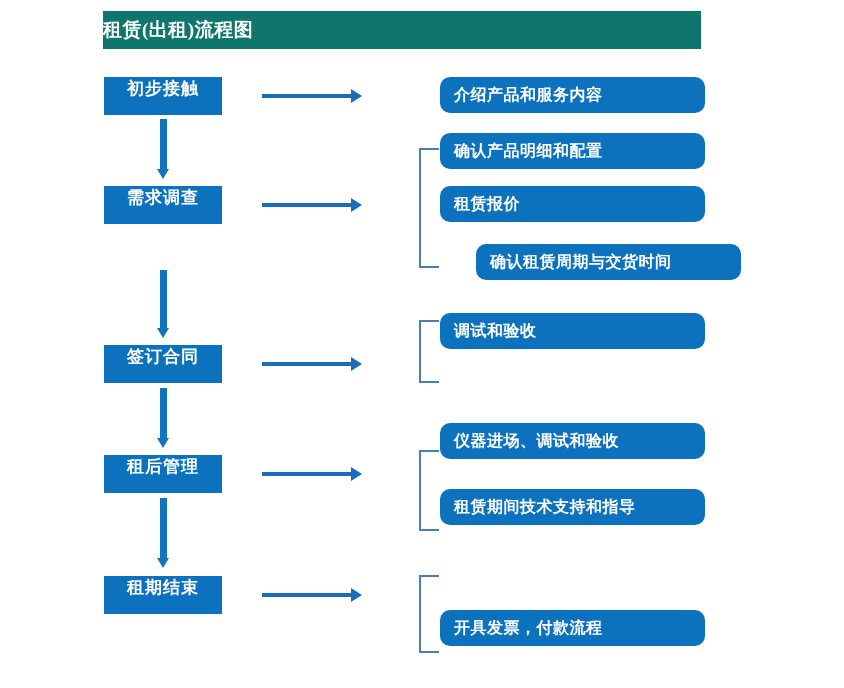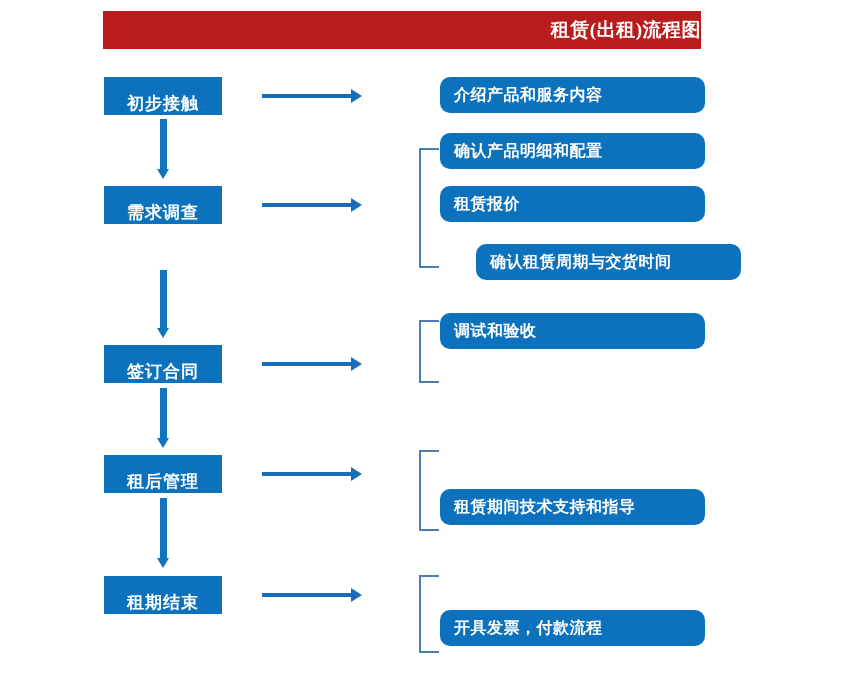--- a/index.html
+++ b/index.html
@@ -18,41 +18,41 @@
     overflow: hidden;
   }
 
   
   .title-bar {
     position: absolute;
     left: 103px;
     top: 11px;
     width: 598px;
     height: 38px;
-    background: #b91c1c;
+    background: #0f766e;
     display: flex;
     align-items: center;
-    justify-content: flex-end;
+    justify-content: flex-start;
   }
   .title-bar .title-text {
     color: #ffffff;
     font-size: 19px;
     font-weight: bold;
     letter-spacing: 0.5px;
     font-family: "Liberation Serif", "DejaVu Serif", serif;
   }
 
   
   .stage-box {
     position: absolute;
     width: 118px;
     height: 38px;
     background: #0d72bd;
     display: flex;
-    align-items: flex-end;
+    align-items: flex-start;
     justify-content: center;
   }
   .stage-box .stage-label {
     color: #ffffff;
     font-size: 17px;
     font-weight: bold;
     font-family: "Liberation Serif", "DejaVu Serif", serif;
     letter-spacing: 1px;
   }
 
@@ -227,20 +227,23 @@
     <span class="detail-label">租赁报价</span>
   </div>
   <div class="detail-box" style="top:244px;margin-left:36px;">
     <span class="detail-label">确认租赁周期与交货时间</span>
   </div>
 
   <div class="detail-box" style="top:313px;">
     <span class="detail-label">调试和验收</span>
   </div>
 
+  <div class="detail-box" style="top:423px;">
+    <span class="detail-label">仪器进场、调试和验收</span>
+  </div>
   <div class="detail-box" style="top:489px;">
     <span class="detail-label">租赁期间技术支持和指导</span>
   </div>
 
   <div class="detail-box" style="top:610px;">
     <span class="detail-label">开具发票，付款流程</span>
   </div>
 
 </div>
 

